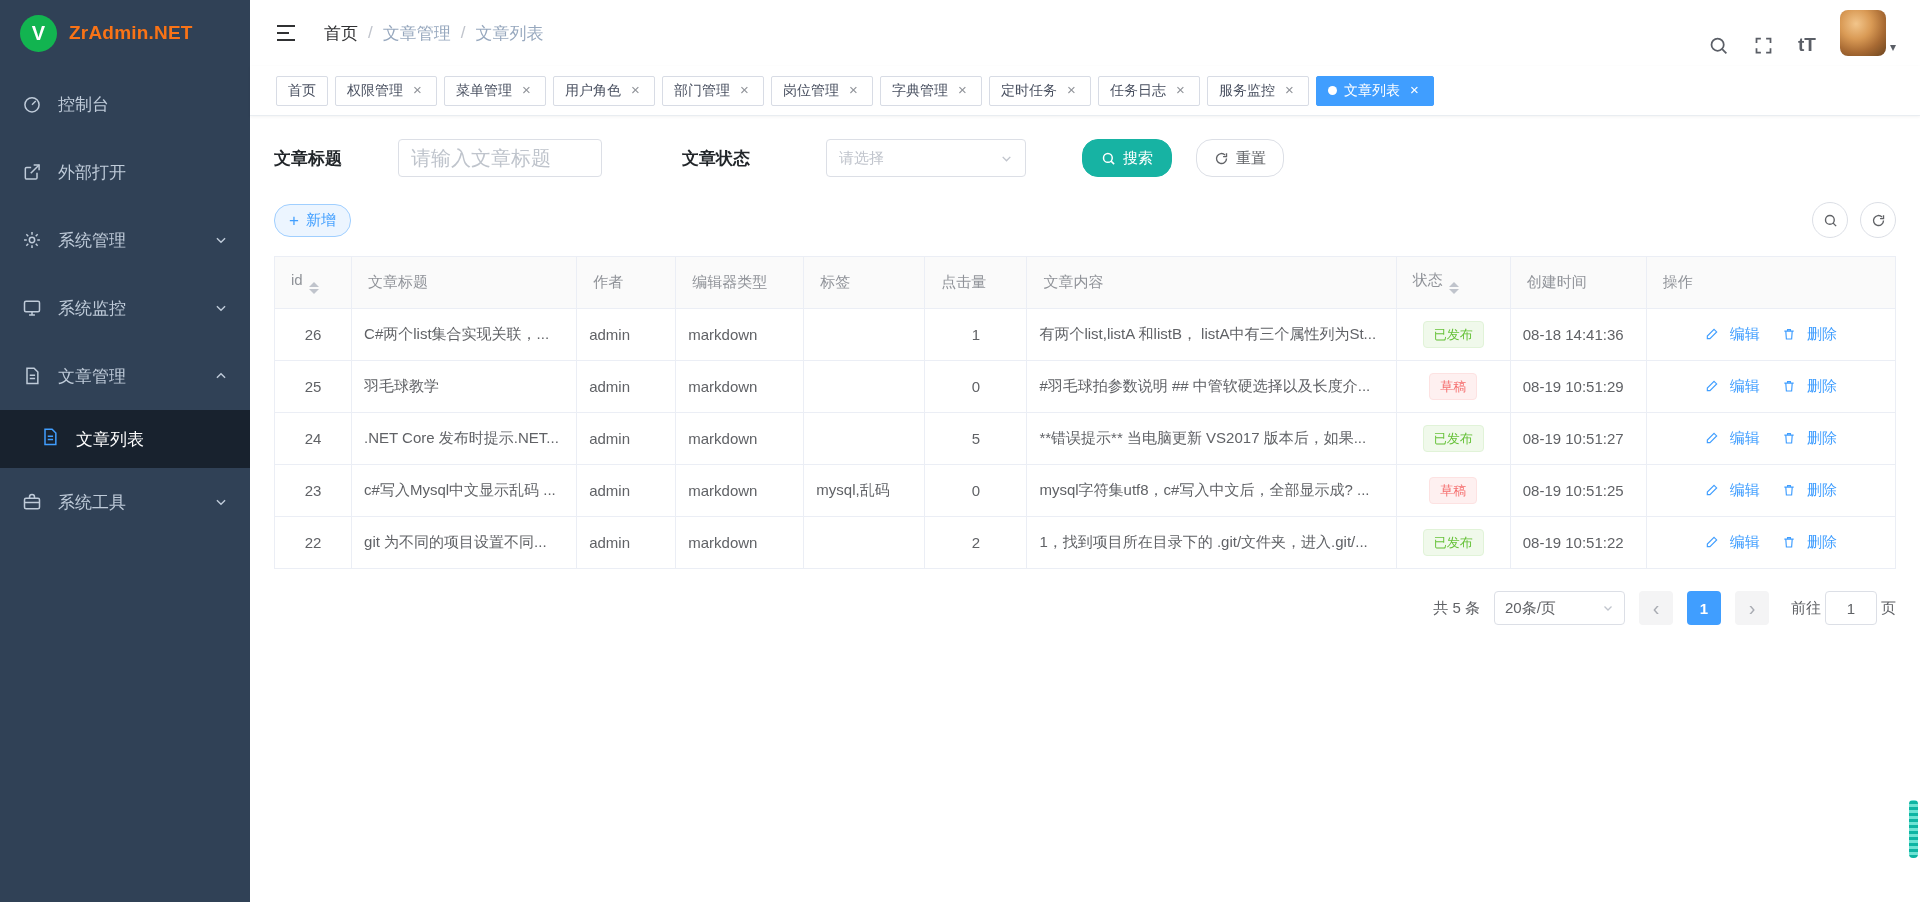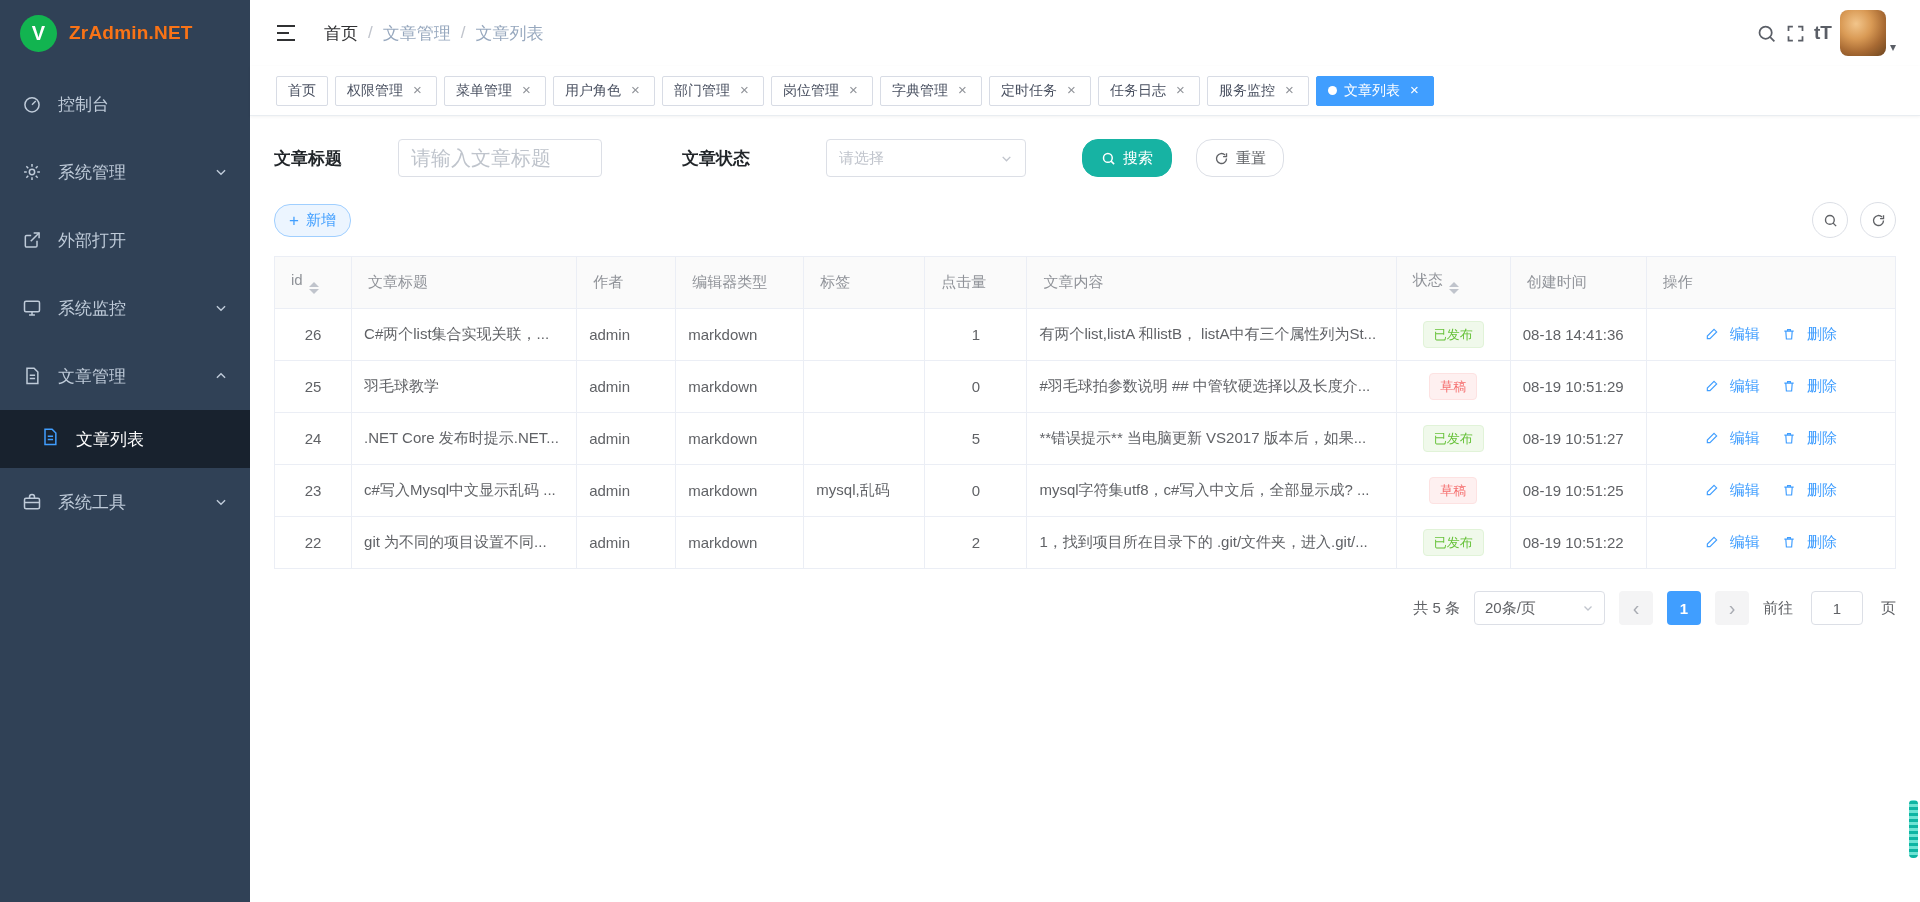--- a/index.html
+++ b/index.html
@@ -27,21 +27,21 @@
   .main { flex:1; display:flex; flex-direction:column; min-width:0; }
 
   
   .topbar { height:66px; display:flex; align-items:center; padding:0 24px; background:#fff; }
   .hamburger { color:#303133; display:flex; cursor:pointer; }
   .hamburger svg { width:24px; height:24px; }
   .breadcrumb { display:flex; align-items:center; gap:10px; margin-left:26px; font-size:17px; }
   .bc-first { color:#303133; cursor:pointer; }
   .bc-sep { color:#c0c4cc; }
   .bc-rest { color:#97a8be; }
-  .topbar-right { margin-left:auto; display:flex; align-items:center; gap:8px; }
+  .topbar-right { margin-left:auto; display:flex; align-items:flex-end; gap:24px; }
   .top-icon { color:#5a5e66; display:flex; cursor:pointer; }
   .top-icon svg { width:21px; height:21px; }
   .font-size-icon { font-size:19px; font-weight:600; color:#5a5e66; cursor:pointer; }
   .avatar-wrap { display:flex; align-items:flex-end; gap:4px; }
   .avatar { width:46px; height:46px; border-radius:8px; cursor:pointer;
     background:radial-gradient(circle at 35% 30%, #f2c58b 0%, #d99a55 35%, #a86a33 65%, #6b4520 100%); }
   .avatar-caret { font-size:12px; color:#5a5e66; margin-bottom:2px; cursor:pointer; }
 
   
   .tags-bar { height:50px; display:flex; align-items:center; gap:7px; padding:0 26px;
@@ -101,21 +101,21 @@
   
   .pagination { display:flex; align-items:center; justify-content:flex-end; margin-top:22px; gap:14px;
     font-size:15px; color:#606266; }
   .page-size { width:131px; height:34px; border:1px solid #dcdfe6; border-radius:4px; display:flex;
     align-items:center; justify-content:space-between; padding:0 10px; cursor:pointer; background:#fff; }
   .page-size svg { width:12px; height:12px; color:#c0c4cc; }
   .page-btn { width:34px; height:34px; border-radius:4px; background:#f4f4f5; color:#a8abb2; display:flex;
     align-items:center; justify-content:center; font-size:20px; cursor:pointer; }
   .page-num { width:34px; height:34px; border-radius:4px; background:#409eff; color:#fff; display:flex;
     align-items:center; justify-content:center; font-weight:600; cursor:pointer; }
-  .jump-group { display:flex; align-items:center; gap:18px; }
+  .jump-group { display:flex; align-items:center; gap:4px; margin-left:8px; }
   .jump-input { width:52px; height:34px; border:1px solid #dcdfe6; border-radius:4px; text-align:center;
     font-size:15px; color:#606266; outline:none; font-family:inherit; }
 
   
   .scroll-thumb { position:fixed; right:2px; bottom:44px; width:9px; height:58px; border-radius:4px;
     background:repeating-linear-gradient(0deg,#0fb5a3 0 3px,#6fe3d4 3px 6px); }
 </style>
 </head>
 <body>
 
@@ -136,41 +136,41 @@
               <circle cx="12" cy="13" r="8.5"></circle>
               <path d="M12 13l4.5-4.5"></path>
             </svg>
         </span>
         <span>控制台</span>
       </div>
 
       <div class="menu-item">
         <span class="mi-icon">
           <svg viewBox="0 0 24 24" fill="none" stroke="currentColor" stroke-width="1.8">
+              <path d="M18 13v6a1.5 1.5 0 0 1-1.5 1.5h-11A1.5 1.5 0 0 1 4 19V8a1.5 1.5 0 0 1 1.5-1.5H11"></path>
+              <path d="M14 3.5h6.5V10"></path>
+              <path d="M20.5 3.5L10.5 13.5"></path>
+            </svg>
+        </span>
+        <span>外部打开</span>
+      </div>
+
+      <div class="menu-item">
+        <span class="mi-icon">
+          <svg viewBox="0 0 24 24" fill="none" stroke="currentColor" stroke-width="1.8">
               <circle cx="12" cy="12" r="3.2"></circle>
               <path d="M12 2.5v3.2M12 18.3v3.2M2.5 12h3.2M18.3 12h3.2M5.2 5.2l2.3 2.3M16.5 16.5l2.3 2.3M18.8 5.2l-2.3 2.3M7.5 16.5l-2.3 2.3"></path>
             </svg>
         </span>
         <span>系统管理</span>
         <span class="chev">
           <svg viewBox="0 0 24 24" fill="none" stroke="currentColor" stroke-width="2.4">
               <path d="M5 9l7 7 7-7"></path>
             </svg>
         </span>
-      </div>
-
-      <div class="menu-item">
-        <span class="mi-icon">
-          <svg viewBox="0 0 24 24" fill="none" stroke="currentColor" stroke-width="1.8">
-              <path d="M18 13v6a1.5 1.5 0 0 1-1.5 1.5h-11A1.5 1.5 0 0 1 4 19V8a1.5 1.5 0 0 1 1.5-1.5H11"></path>
-              <path d="M14 3.5h6.5V10"></path>
-              <path d="M20.5 3.5L10.5 13.5"></path>
-            </svg>
-        </span>
-        <span>外部打开</span>
       </div>
 
       <div class="menu-item">
         <span class="mi-icon">
           <svg viewBox="0 0 24 24" fill="none" stroke="currentColor" stroke-width="1.8">
               <rect x="3" y="4" width="18" height="12.5" rx="1.8"></rect>
               <path d="M8.5 20.5h7M12 16.5v4"></path>
             </svg>
         </span>
         <span>系统监控</span>

